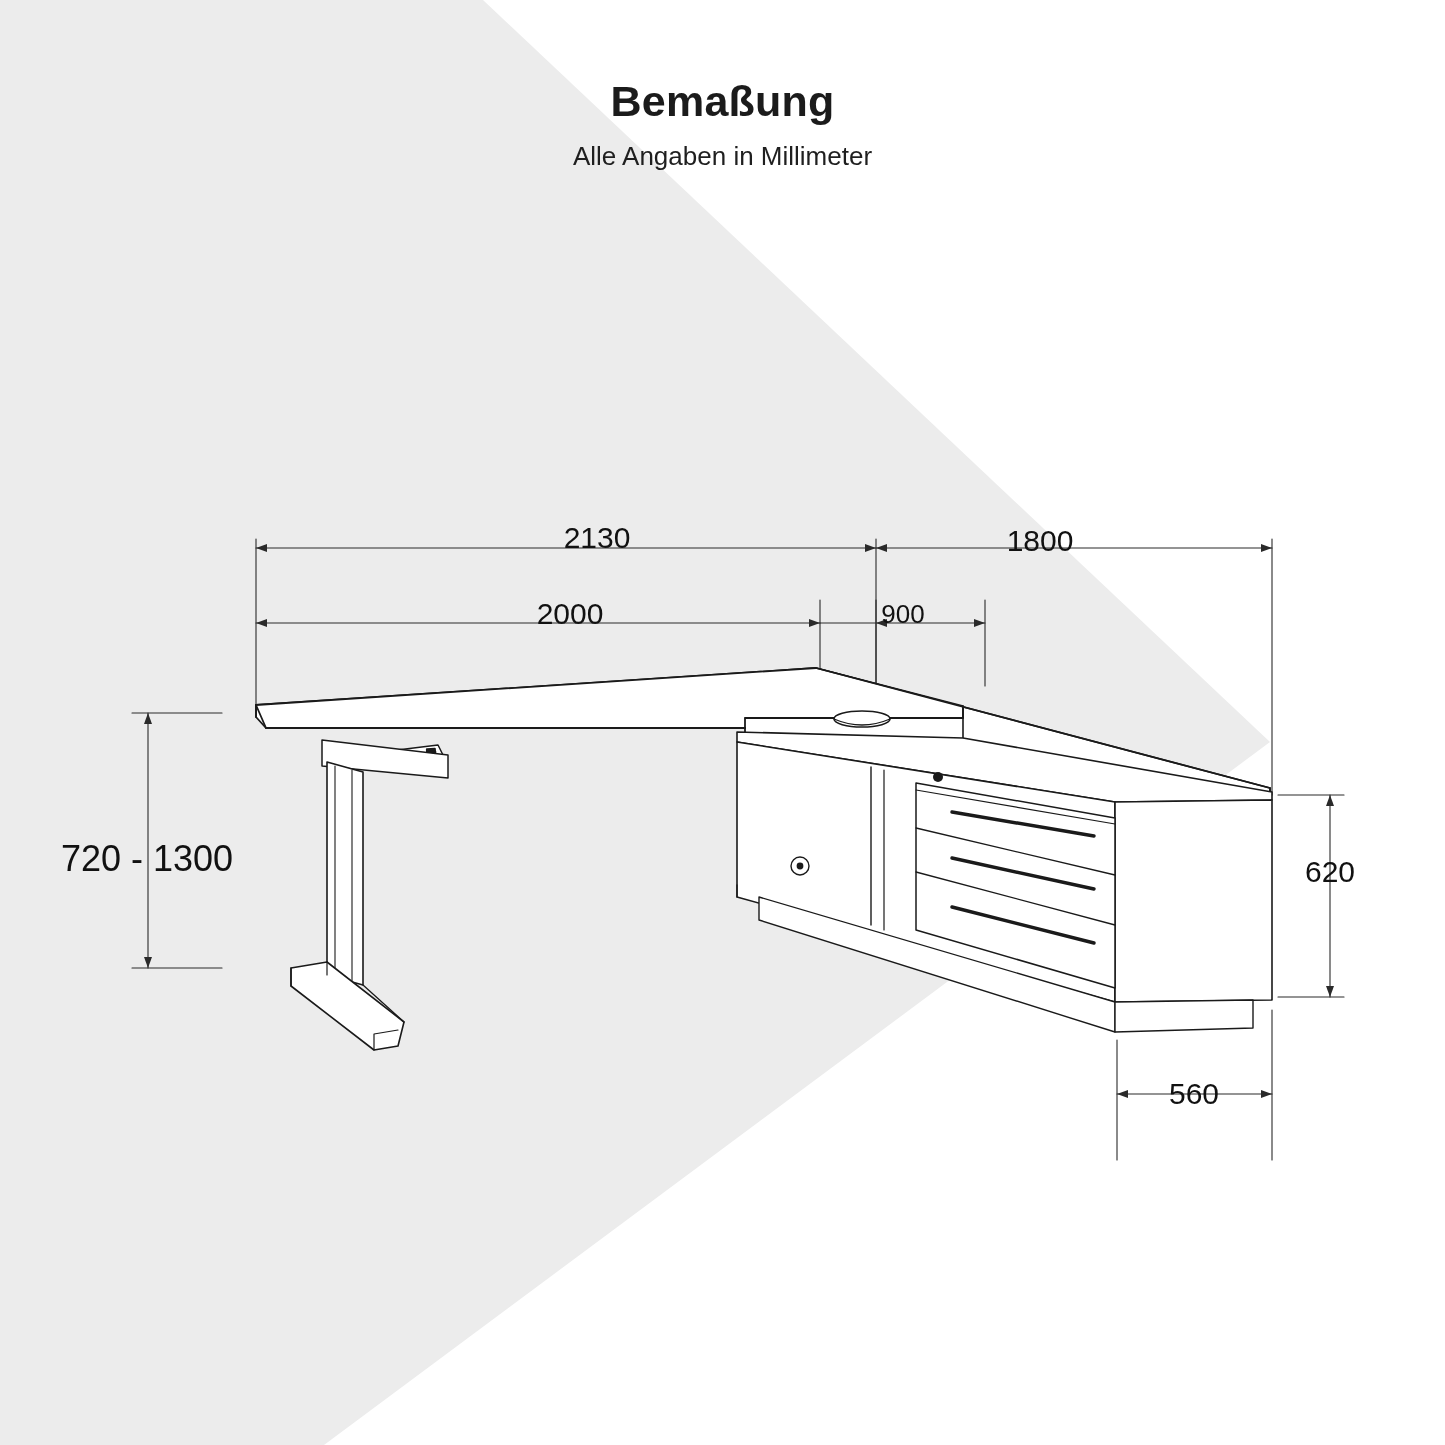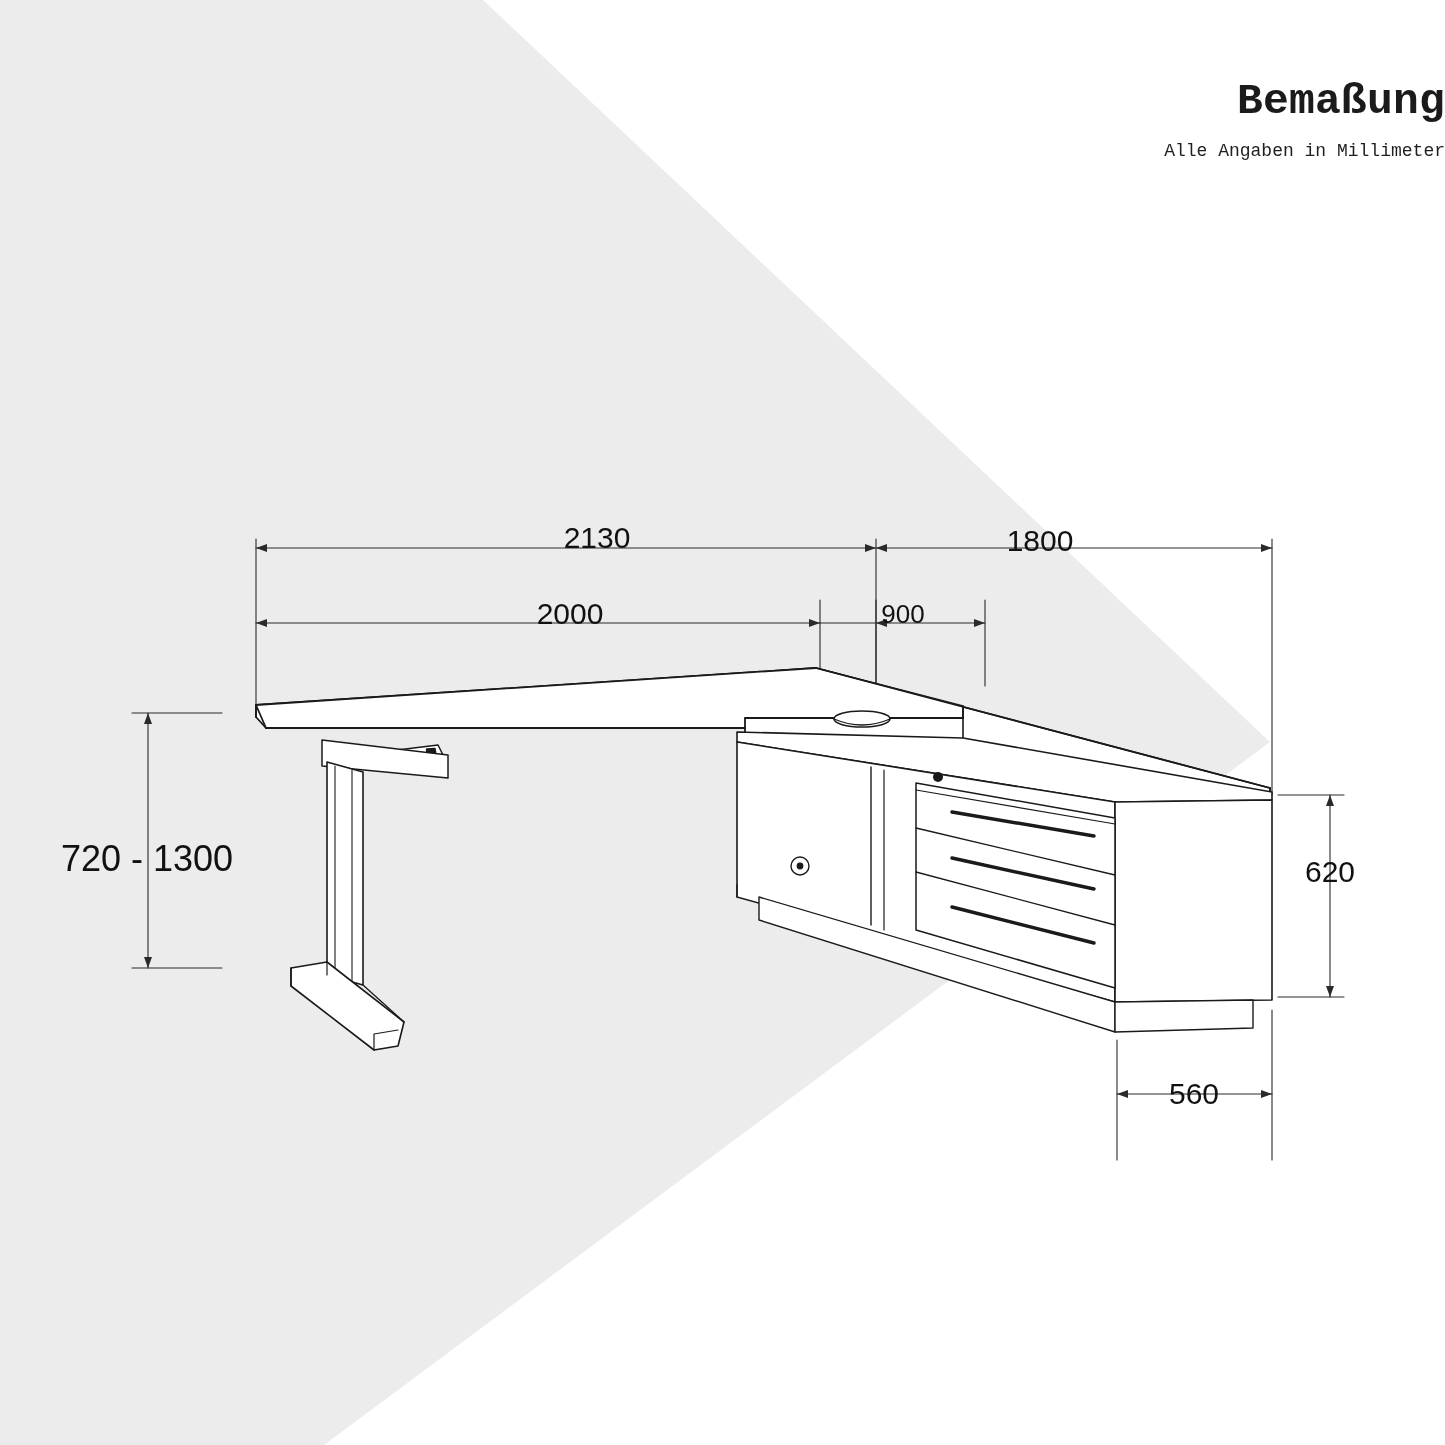--- a/index.html
+++ b/index.html
@@ -20,34 +20,33 @@
   #bg-wedge {
     position: absolute;
     left: 0; top: 0;
     width: 1445px; height: 1445px;
   }
   #title-block {
     position: absolute;
     left: 0;
     top: 78px;
     width: 1445px;
-    text-align: right;
+    text-align: center;
     pointer-events: none;
-    font-family: Liberation Mono, monospace;
   }
   #title {
     font-size: 43px;
     font-weight: bold;
     color: #1b1b1b;
     letter-spacing: 0.2px;
     line-height: 1.1;
   }
   #subtitle {
     margin-top: 16px;
-    font-size: 18px;
+    font-size: 26px;
     font-weight: normal;
     color: #1f1f1f;
   }
   svg.layer {
     position: absolute;
     left: 0;
     top: 0;
     width: 1445px;
     height: 1445px;
   }

